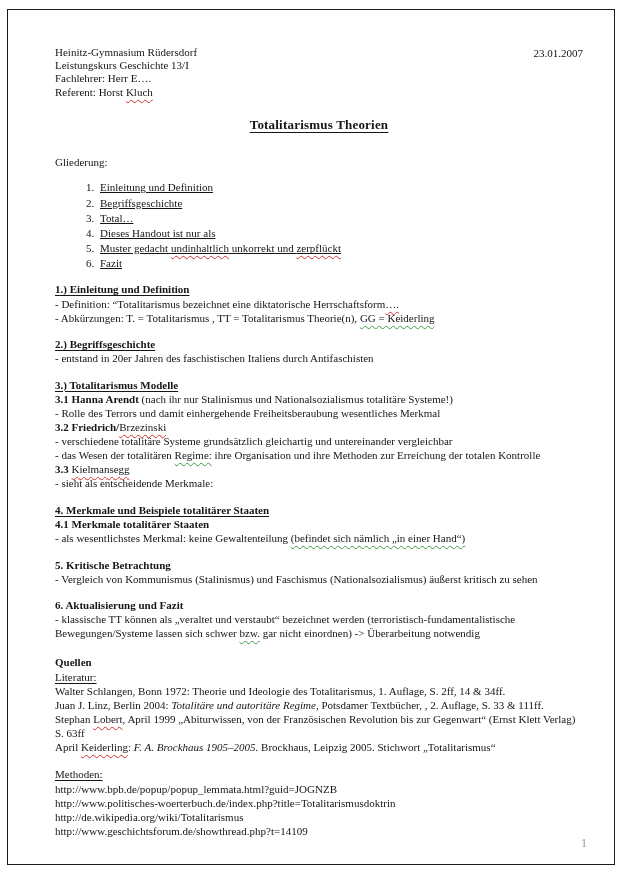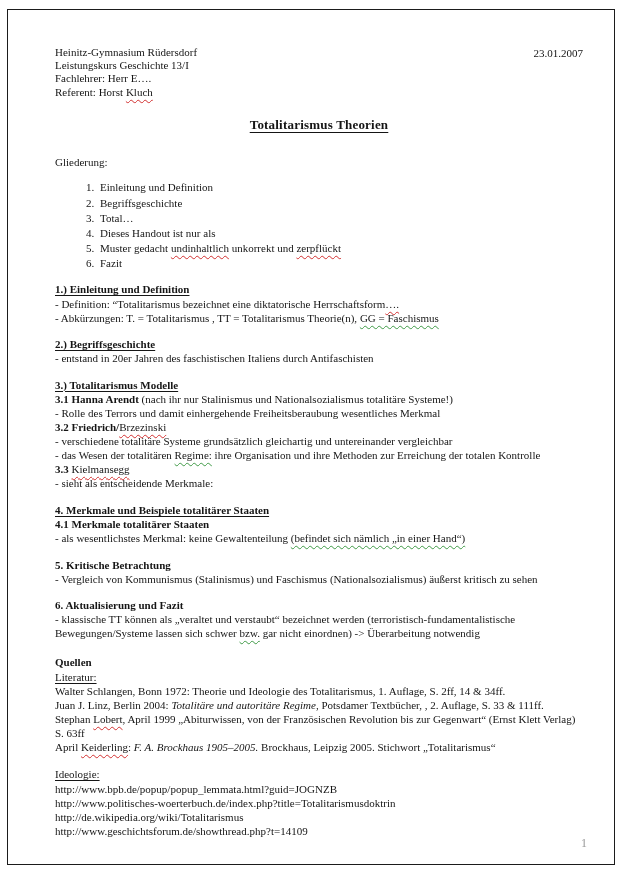--- a/index.html
+++ b/index.html
@@ -16,21 +16,21 @@
     position:absolute;top:46px;left:55px;right:38px;
     font-size:11px;line-height:1.28;
   }
   .header{display:flex;justify-content:space-between;margin-bottom:18px;gap:30px;}
   .hline{line-height:1.2;}
   .header-date{white-space:nowrap;}
   .title{text-align:center;margin:6px 0 22px 0;}
   .title-text{font-size:13px;font-weight:bold;text-decoration:underline;text-underline-offset:3px;letter-spacing:.2px;}
   .gliederung-label{margin-bottom:11px;}
   #outline-list{margin:0;padding:0 0 0 42px;}
-  #outline-list li{padding-left:3px;margin-bottom:1px;}
+  #outline-list li{padding-left:3px;margin-bottom:1px;text-decoration:underline;}
   .section{margin-top:12.5px;}
   .line{margin:0;}
   .seg-b{font-weight:700;}
   .seg-bu{font-weight:700;text-decoration:underline;text-underline-offset:2px;}
   .seg-i{font-style:italic;}
   .seg-red{text-decoration:underline wavy #d23030 1px;text-underline-offset:2.5px;text-decoration-skip-ink:none;}
   .seg-green{text-decoration:underline wavy #3f9a46 1px;text-underline-offset:2.5px;text-decoration-skip-ink:none;}
   .seg-b.seg-red{font-weight:400;text-decoration:underline wavy #d23030 1px;text-underline-offset:2.5px;}
   .quellen{margin-top:14px;}
   .q-heading{font-weight:700;}
@@ -70,21 +70,21 @@
         <li><span>Total…</span></li>
         <li><span>Dieses Handout ist nur als</span></li>
         <li><span>Muster gedacht </span><span class="seg-red">undinhaltlich</span><span> unkorrekt und </span><span class="seg-red">zerpflückt</span></li>
         <li><span>Fazit</span></li>
       </ol>
 
     <div id="sections">
         <div class="section">
           <div class="line"><span class="seg-bu">1.) Einleitung und Definition</span></div>
           <div class="line"><span>- Definition: “Totalitarismus bezeichnet eine diktatorische Herrschaftsform</span><span class="seg-red">….</span></div>
-          <div class="line"><span>- Abkürzungen: T. = Totalitarismus , TT = Totalitarismus Theorie(n), </span><span class="seg-green">GG = Faschismus</span></div>
+          <div class="line"><span>- Abkürzungen: T. = Totalitarismus , TT = Totalitarismus Theorie(n), </span><span class="seg-green">GG = Keiderling</span></div>
         </div>
         <div class="section">
           <div class="line"><span class="seg-bu">2.) Begriffsgeschichte</span></div>
           <div class="line"><span>- entstand in 20er Jahren des faschistischen Italiens durch Antifaschisten</span></div>
         </div>
         <div class="section">
           <div class="line"><span class="seg-bu">3.) Totalitarismus Modelle</span></div>
           <div class="line"><span class="seg-b">3.1 Hanna Arendt </span><span>(nach ihr nur Stalinismus und Nationalsozialismus totalitäre Systeme!)</span></div>
           <div class="line"><span>- Rolle des Terrors und damit einhergehende Freiheitsberaubung wesentliches Merkmal</span></div>
           <div class="line"><span class="seg-b">3.2 Friedrich/</span><span class="seg-b seg-red">Brzezinski</span></div>
@@ -110,21 +110,21 @@
 
     <div class="quellen">
       <div class="q-heading">Quellen</div>
       <div class="q-sub">Literatur:</div>
       <div id="lit-lines">
           <div class="line"><span>Walter Schlangen, Bonn 1972: Theorie und Ideologie des Totalitarismus, 1. Auflage, S. 2ff, 14 &amp; 34ff.</span></div>
           <div class="line"><span>Juan J. Linz, Berlin 2004: </span><span class="seg-i">Totalitäre und autoritäre Regime</span><span>, Potsdamer Textbücher, , 2. Auflage, S. 33 &amp; 111ff.</span></div>
           <div class="line"><span>Stephan </span><span class="seg-red">Lobert</span><span>, April 1999 „Abiturwissen, von der Französischen Revolution bis zur Gegenwart“ (Ernst Klett Verlag) S. 63ff</span></div>
           <div class="line"><span>April </span><span class="seg-red">Keiderling</span><span>: </span><span class="seg-i">F. A. Brockhaus 1905–2005.</span><span> Brockhaus, Leipzig 2005. Stichwort „Totalitarismus“</span></div>
         </div>
-      <div class="q-sub q-internet">Ideologie:</div>
+      <div class="q-sub q-internet">Methoden:</div>
       <div id="net-lines">
           <div class="line"><span>http://www.bpb.de/popup/popup_lemmata.html?guid=JOGNZB</span></div>
           <div class="line"><span>http://www.politisches-woerterbuch.de/index.php?title=Totalitarismusdoktrin</span></div>
           <div class="line"><span>http://de.wikipedia.org/wiki/Totalitarismus</span></div>
           <div class="line"><span>http://www.geschichtsforum.de/showthread.php?t=14109</span></div>
         </div>
     </div>
 
   </div>
 

